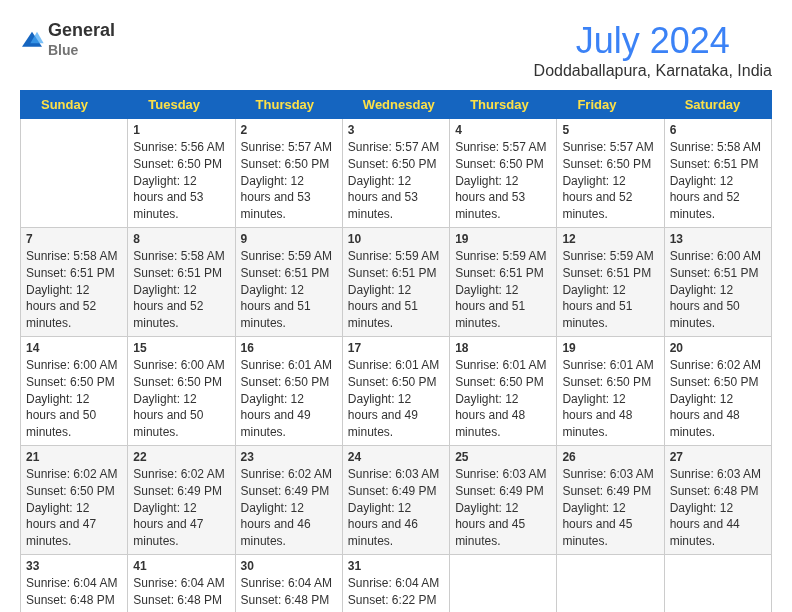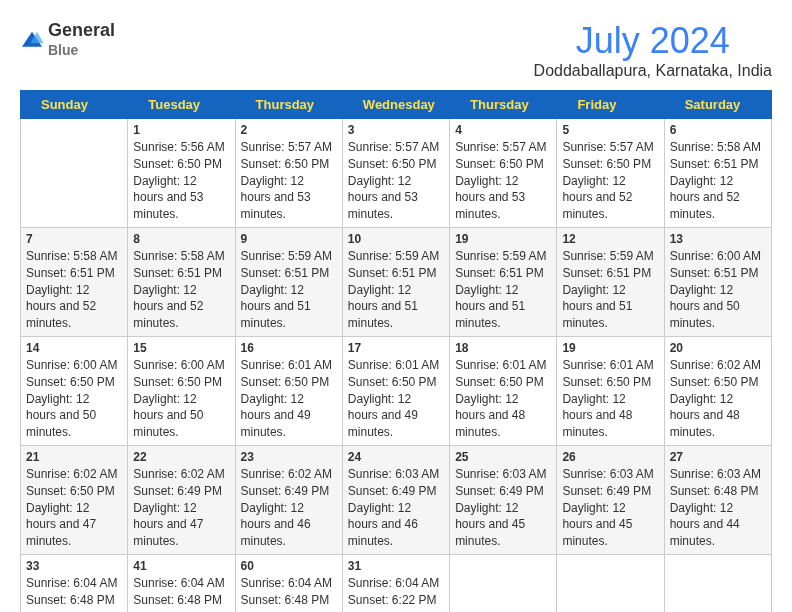--- a/index.html
+++ b/index.html
@@ -329,21 +329,21 @@
 and 44 minutes.</div>
         </td>
         <td>
           <span class="day-number">41</span>
           <div class="cell-info">Sunrise: 6:04 AM
 Sunset: 6:48 PM
 Daylight: 12 hours
 and 43 minutes.</div>
         </td>
         <td>
-          <span class="day-number">60</span>
+          <span class="day-number">30</span>
           <div class="cell-info">Sunrise: 6:04 AM
 Sunset: 6:48 PM
 Daylight: 12 hours
 and 43 minutes.</div>
         </td>
         <td>
           <span class="day-number">31</span>
           <div class="cell-info">Sunrise: 6:04 AM
 Sunset: 6:22 PM
 Daylight: 12 hours

